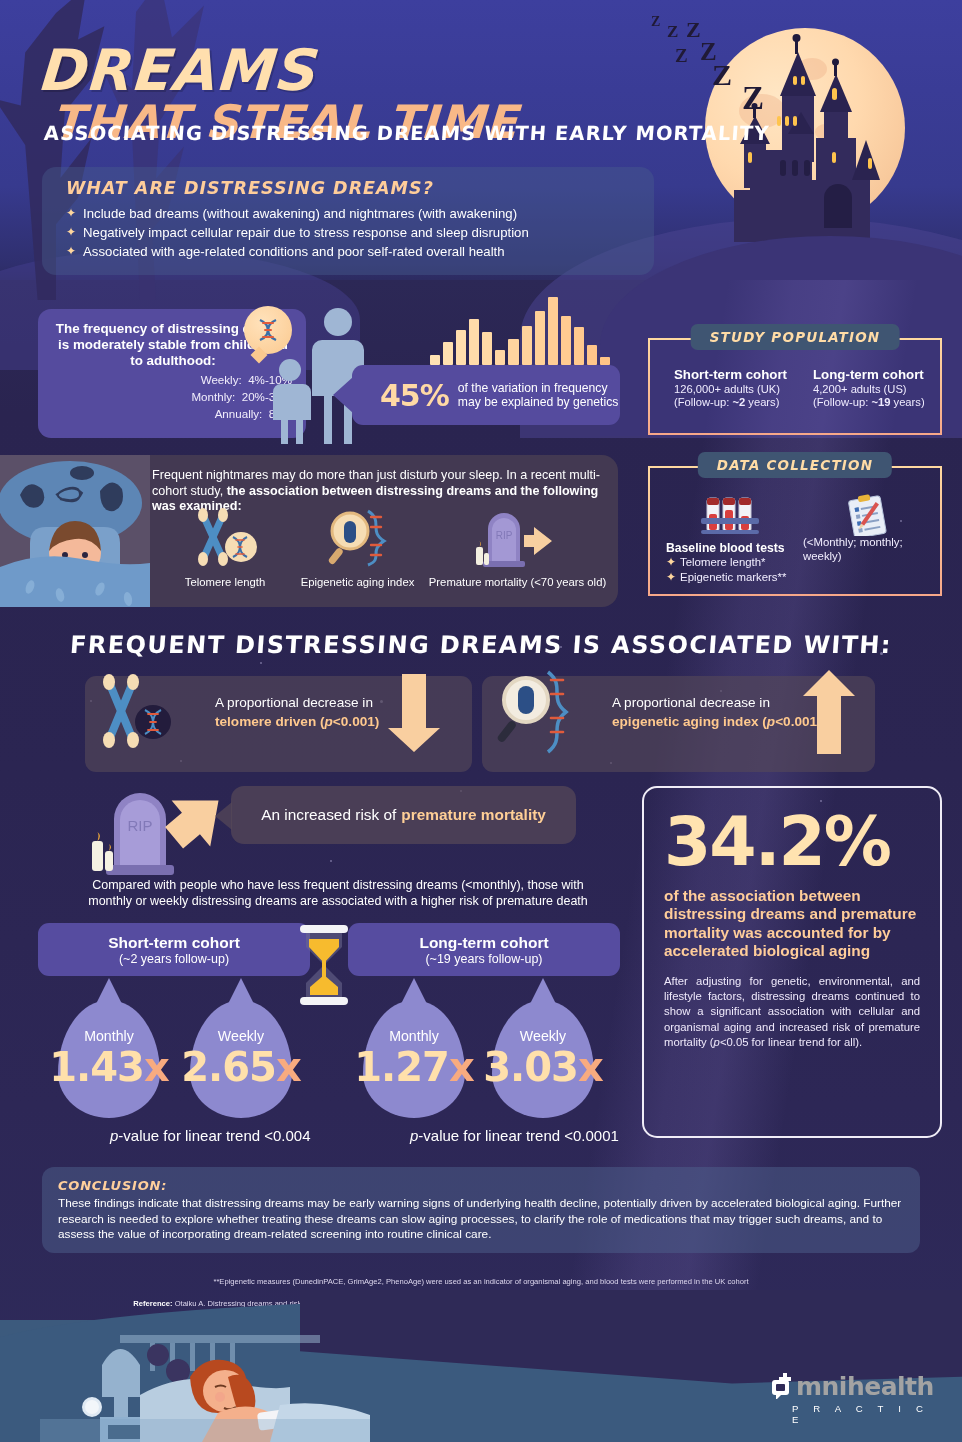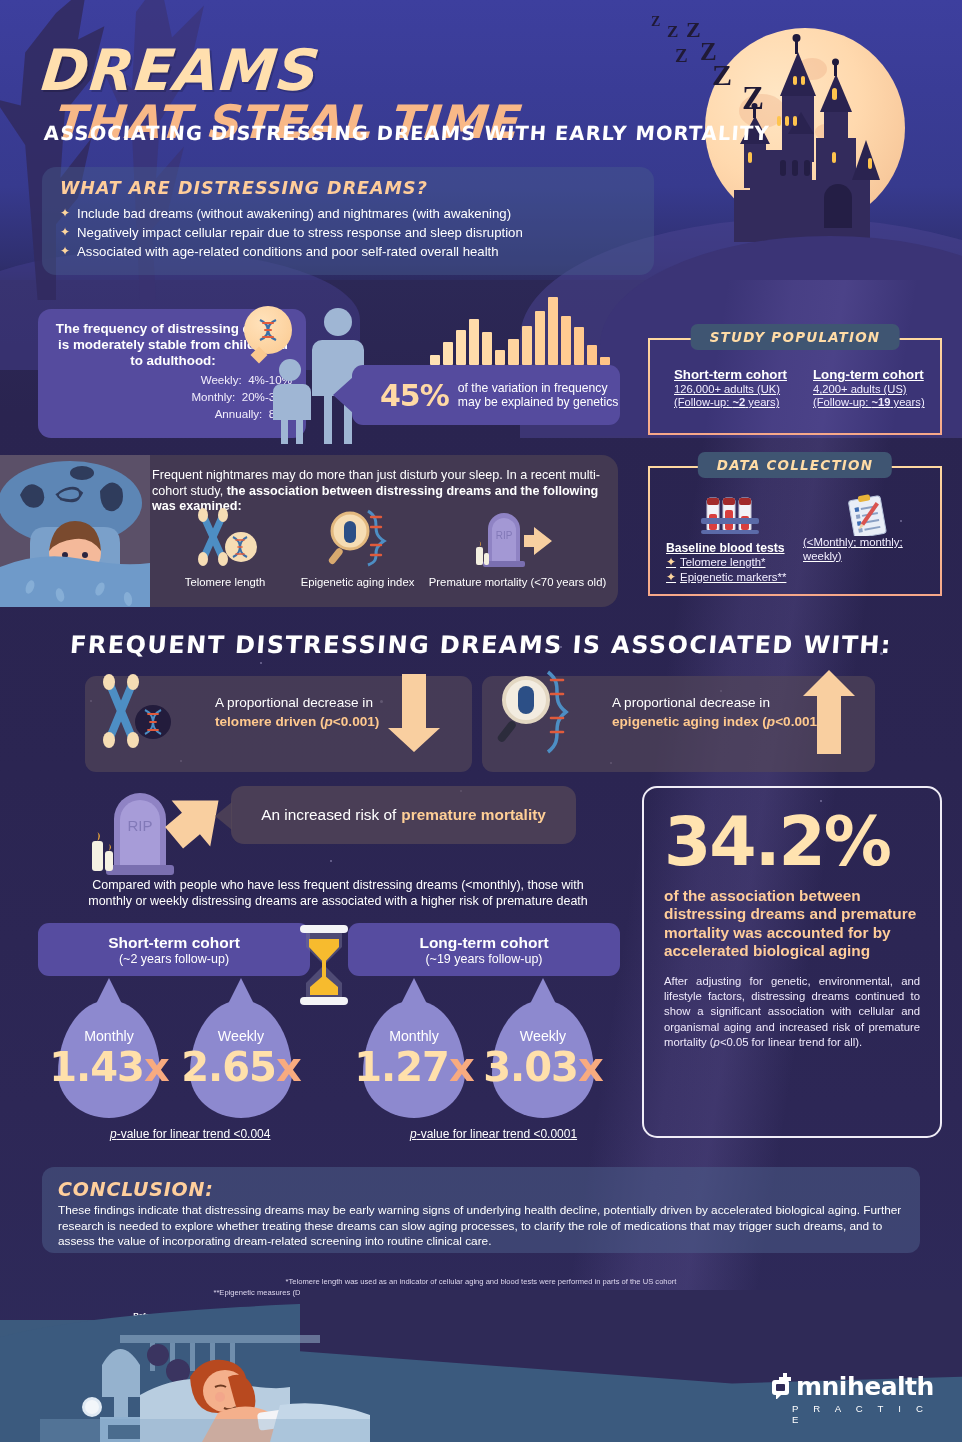--- a/index.html
+++ b/index.html
@@ -83,21 +83,21 @@
   }
   .subtitle {
     position:absolute; left:44px; top:122px; font-family:"DejaVu Sans", sans-serif;
     font-weight:bold; font-size:19.5px; letter-spacing:1.1px; color:#ffffff;
     transform: skewX(-4deg);
   }
 
   
   .box-what {
     position:absolute; left:42px; top:167px; width:612px; height:108px;
-    background: rgba(72,92,140,.42); border-radius:14px; padding:11px 18px;
+    background: rgba(72,92,140,.42); border-radius:14px; padding:11px 24px;
   }
   .box-what h2 {
     font-family:"DejaVu Sans", sans-serif; font-style:italic; font-weight:bold;
     font-size:17.5px; color:#ffcd9a; letter-spacing:1px; margin-bottom:8px;
   }
   .bullet-row { display:flex; align-items:flex-start; gap:7px; margin-bottom:3.5px; }
   .spark { color:#ffd79e; font-size:12px; line-height:15px; flex:0 0 auto; }
   .bullet-row span.txt { font-size:13.2px; line-height:15.5px; color:#fff; }
 
   
@@ -133,21 +133,20 @@
     border-top:18px solid transparent; border-bottom:18px solid transparent; border-right:20px solid #554b9e;
   }
   .pct45 { font-size:30px; font-weight:bold; color:#ffd9a5; font-family:"DejaVu Sans", sans-serif; letter-spacing:-1px; }
   .pct45-txt { font-size:12.2px; line-height:14.5px; margin-left:9px; color:#fff; }
 
   
   .panel {
     position:absolute; border:2px solid; border-radius:13px;
     border-image: linear-gradient(180deg,#ffd9a0,#f7a889) 1;
     border-color:#ffcf9c;
-    text-decoration:underline;
   }
   .panel-study { left:648px; top:338px; width:294px; height:97px; }
   .panel-data  { left:648px; top:466px; width:294px; height:130px; }
   .panel-badge {
     position:absolute; top:-16px; left:50%; transform:translateX(-50%);
     background:#3f5572; border-radius:7px; padding:5px 19px;
     font-family:"DejaVu Sans", sans-serif; font-style:italic; font-weight:bold;
     font-size:13.5px; color:#ffdca6; letter-spacing:1.2px; white-space:nowrap;
   }
   .cohort-grid { display:flex; gap:12px; padding:27px 0 0 24px; }
@@ -226,21 +225,21 @@
   }
   .drop:before {
     content:""; position:absolute; top:-22px; left:50%; transform:translateX(-50%);
     width:0; height:0; border-left:15px solid transparent; border-right:15px solid transparent;
     border-bottom:30px solid #8d89cf;
   }
   .drop .freqlbl { font-size:14.2px; color:#fff; font-weight:normal; }
   .drop .val { font-size:40px; font-weight:bold; font-family:"DejaVu Sans", sans-serif; color:#ffe0ab; letter-spacing:-1px; }
   .drop .val .x { color:#f8ab7f; }
 
-  .pval { position:absolute; font-size:12px; color:#ffffff;text-decoration:underline; }
+  .pval { position:absolute; font-size:15px; color:#ffffff; }
   .pval i { font-style:italic; }
 
   .hourglass { position:absolute; left:296px; top:925px; width:56px; height:80px; }
 
   
   .panel-342 {
     position:absolute; left:642px; top:786px; width:300px; height:352px;
     border:2px solid #f0edf7; border-radius:15px; padding:22px 20px;
   }
   .big342 {
@@ -253,32 +252,32 @@
   .body342 { font-size:11.3px; line-height:15.2px; color:#efe9fb; margin-top:13px; text-align:justify; }
   .body342 i { font-style:italic; }
 
   
   .conclusion {
     position:absolute; left:42px; top:1167px; width:878px; height:86px;
     background:rgba(78,96,140,.50); border-radius:12px; padding:11px 16px;
   }
   .conclusion h3 {
     font-family:"DejaVu Sans", sans-serif; font-style:italic; font-weight:bold;
-    font-size:19px; color:#ffcf9c; letter-spacing:.8px; margin-bottom:3px;
+    font-size:13px; color:#ffcf9c; letter-spacing:.8px; margin-bottom:3px;
   }
   .conclusion p { font-size:11.8px; line-height:15.6px; color:#fff; }
 
   
   .footnotes { position:absolute; left:0; top:1276px; width:962px; text-align:center; }
   .footnotes p { font-size:7.6px; line-height:11.2px; color:#ded8ef; }
   .footnotes p b { font-weight:bold; color:#fff; }
 
   
   .logo { position:absolute; left:770px; top:1372px; width:170px; }
-  .logo-main { font-family:"DejaVu Sans", sans-serif; font-weight:bold; font-size:25px; color:#ffffff; letter-spacing:-.5px; }
+  .logo-main { font-family:"DejaVu Sans", sans-serif; font-weight:bold; font-size:25px; color:#a3a3a3; letter-spacing:-.5px; }
   .logo-sub { font-size:9.6px; letter-spacing:6.2px; color:#fff; margin-top:2px; padding-left:22px; }
 
   
   .sleeper { position:absolute; left:40px; top:1335px; width:330px; height:107px; }
 </style>
 </head>
 <body>
 
 <div class="page">
 
@@ -738,21 +737,20 @@
     <div class="lead342">of the association between distressing dreams and premature mortality was accounted for by accelerated biological aging</div>
     <div class="body342"><span>After adjusting for genetic, environmental, and lifestyle factors, distressing dreams continued to show a significant association with cellular and organismal aging and increased risk of premature mortality (</span><i>p</i><span>&lt;0.05 for linear trend for all).</span></div>
   </div>
 
   <div class="conclusion">
     <h3>CONCLUSION:</h3>
     <p>These findings indicate that distressing dreams may be early warning signs of underlying health decline, potentially driven by accelerated biological aging. Further research is needed to explore whether treating these dreams can slow aging processes, to clarify the role of medications that may trigger such dreams, and to assess the value of incorporating dream-related screening into routine clinical care.</p>
   </div>
 
   <div class="footnotes">
-    <p>*Telomere length was used as an indicator of cellular aging and blood tests were performed in parts of the US cohort</p>
     <p>**Epigenetic measures (DunedinPACE, GrimAge2, PhenoAge) were used as an indicator of organismal aging, and blood tests were performed in the UK cohort</p>
     <p><b>Abbreviations:</b><span> UK: United Kingdom; US: United States</span></p>
     <p><b>Reference:</b><span> Otaiku A. Distressing dreams and risk of premature mortality: A population-based multicohort study. Presented at the American Academy of Neurology (AAN) Annual Meeting 2025; April 5-9, 2025.</span></p>
   </div>
 
   <div class="bg-bottom"></div>
   <div class="bg-bottom-curve"></div>
   <div class="bg-bottom-dark"></div>
 
   <svg class="sleeper" viewBox="0 0 330 107">

